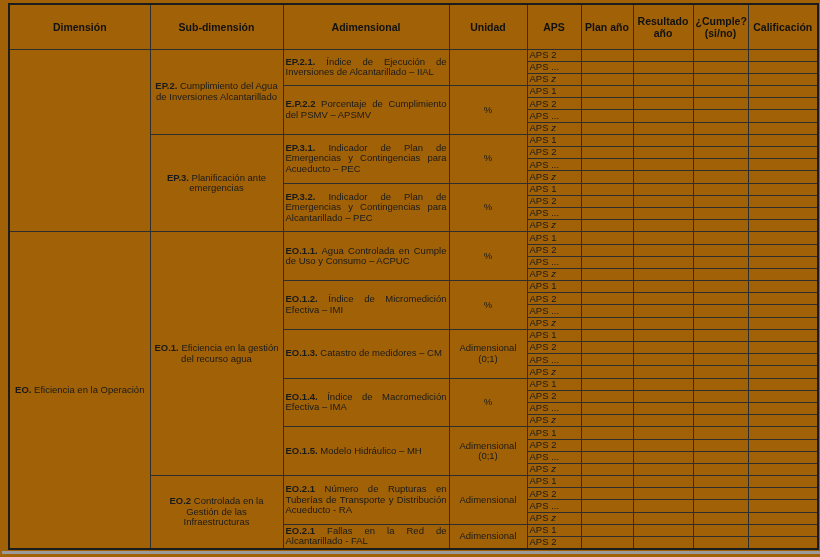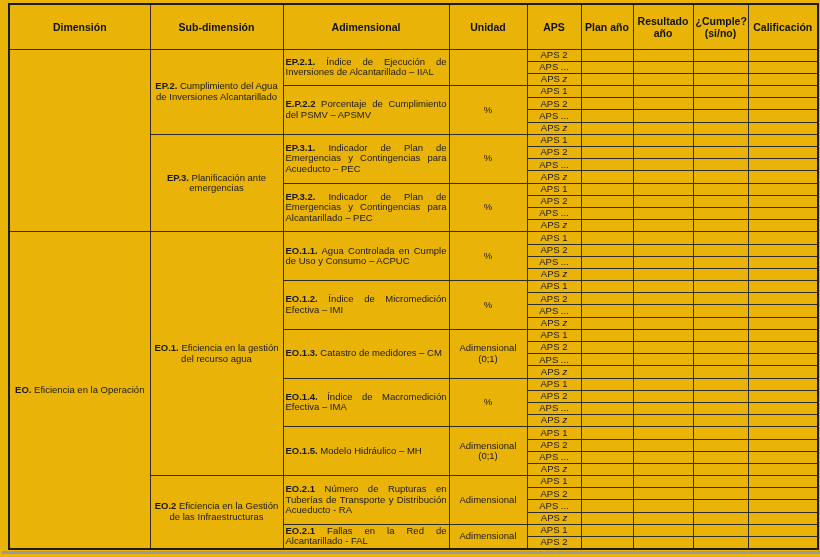--- a/index.html
+++ b/index.html
@@ -1,27 +1,27 @@
 <!DOCTYPE html>
 <html><head>
 <meta charset="utf-8">
 <style>
   html,body{margin:0;padding:0;background:#ffffff;}
   body{width:820px;height:557px;position:relative;font-family:"Liberation Sans",sans-serif;color:#1a1a1a;}
-  .page{position:absolute;inset:0;background:#eab308;}
+  .page{position:absolute;inset:0;background:#a16207;}
   table#grid{position:absolute;left:8px;top:3px;width:809px;border-collapse:collapse;table-layout:fixed;border:2px solid #1c1c1c;}
   #grid th,#grid td{border:1px solid #2e2e2e;padding:0 2px;overflow:hidden;vertical-align:middle;}
   #grid thead tr{height:45px;}
   #grid th{font-size:10.5px;font-weight:bold;text-align:center;line-height:12px;color:#111;}
   #grid tbody tr{height:12.2px;}
   #grid tbody td{font-size:9.5px;line-height:10.5px;}
   td.dim,td.subdim{text-align:center;font-size:9.2px;line-height:10.5px;padding:0 2px;}
   td.ind{text-align:justify;padding:0 3px;}
   td.unit{text-align:center;line-height:10px;}
-  td.aps{text-align:center;white-space:nowrap;}
+  td.aps{text-align:left;white-space:nowrap;}
   td.aps i{font-style:italic;}
   .pfx{font-weight:bold;}
   tr.sec-top td{border-top:2px solid #1c1c1c;}
   .bottom-shadow{position:absolute;left:2px;top:551px;width:818px;height:3px;background:#9b9b9b;}
 </style>
 </head>
 <body>
 
 <div class="page">
   <table id="grid">
@@ -312,21 +312,21 @@
           <td></td>
         </tr>
         <tr>
           <td class="aps"><span>APS </span><i>z</i></td>
           <td></td>
           <td></td>
           <td></td>
           <td></td>
         </tr>
         <tr>
-          <td class="subdim" rowspan="6"><span class="pfx">EO.2</span> <span>Eficiencia en la Gestión de las Infraestructuras</span></td>
+          <td class="subdim" rowspan="6"><span class="pfx">EO.2</span> <span>Controlada en la Gestión de las Infraestructuras</span></td>
           <td class="ind" rowspan="4"><span class="pfx">EO.2.1</span> <span>Número de Rupturas en Tuberías de Transporte y Distribución Acueducto - RA</span></td>
           <td class="unit" rowspan="4">Adimensional</td>
           <td class="aps"><span>APS 1</span></td>
           <td></td>
           <td></td>
           <td></td>
           <td></td>
         </tr>
         <tr>
           <td class="aps"><span>APS 2</span></td>

